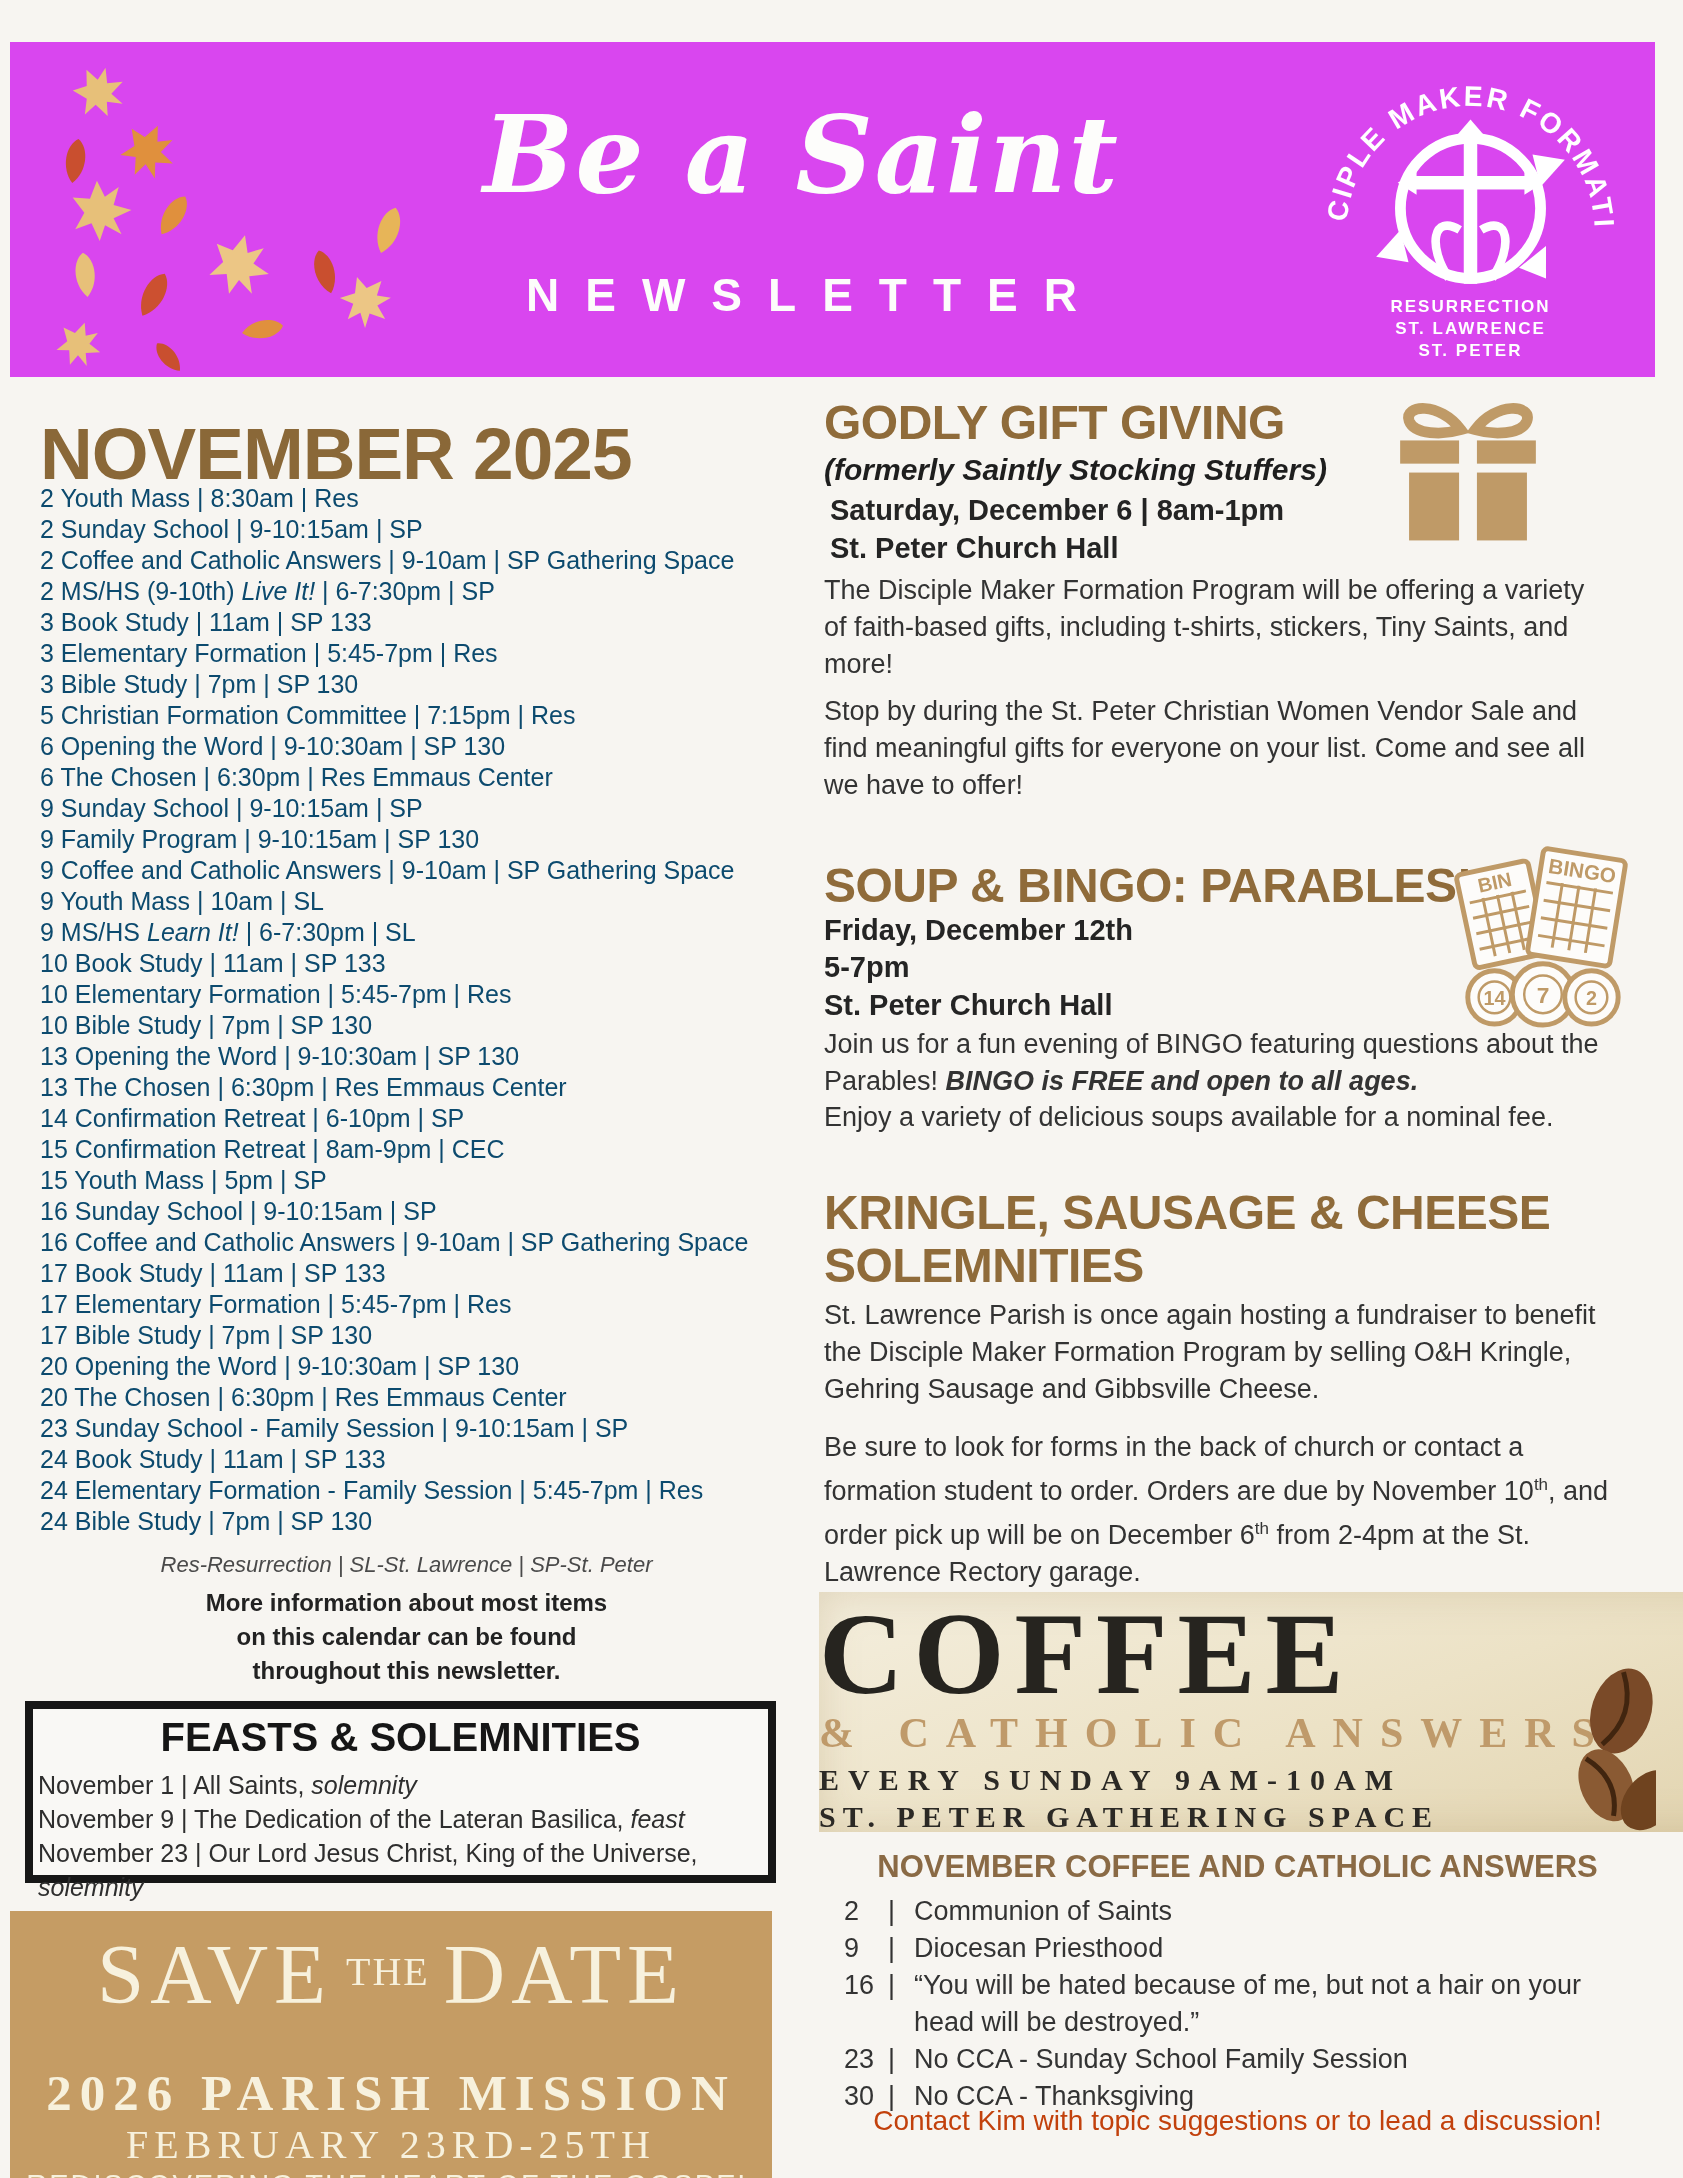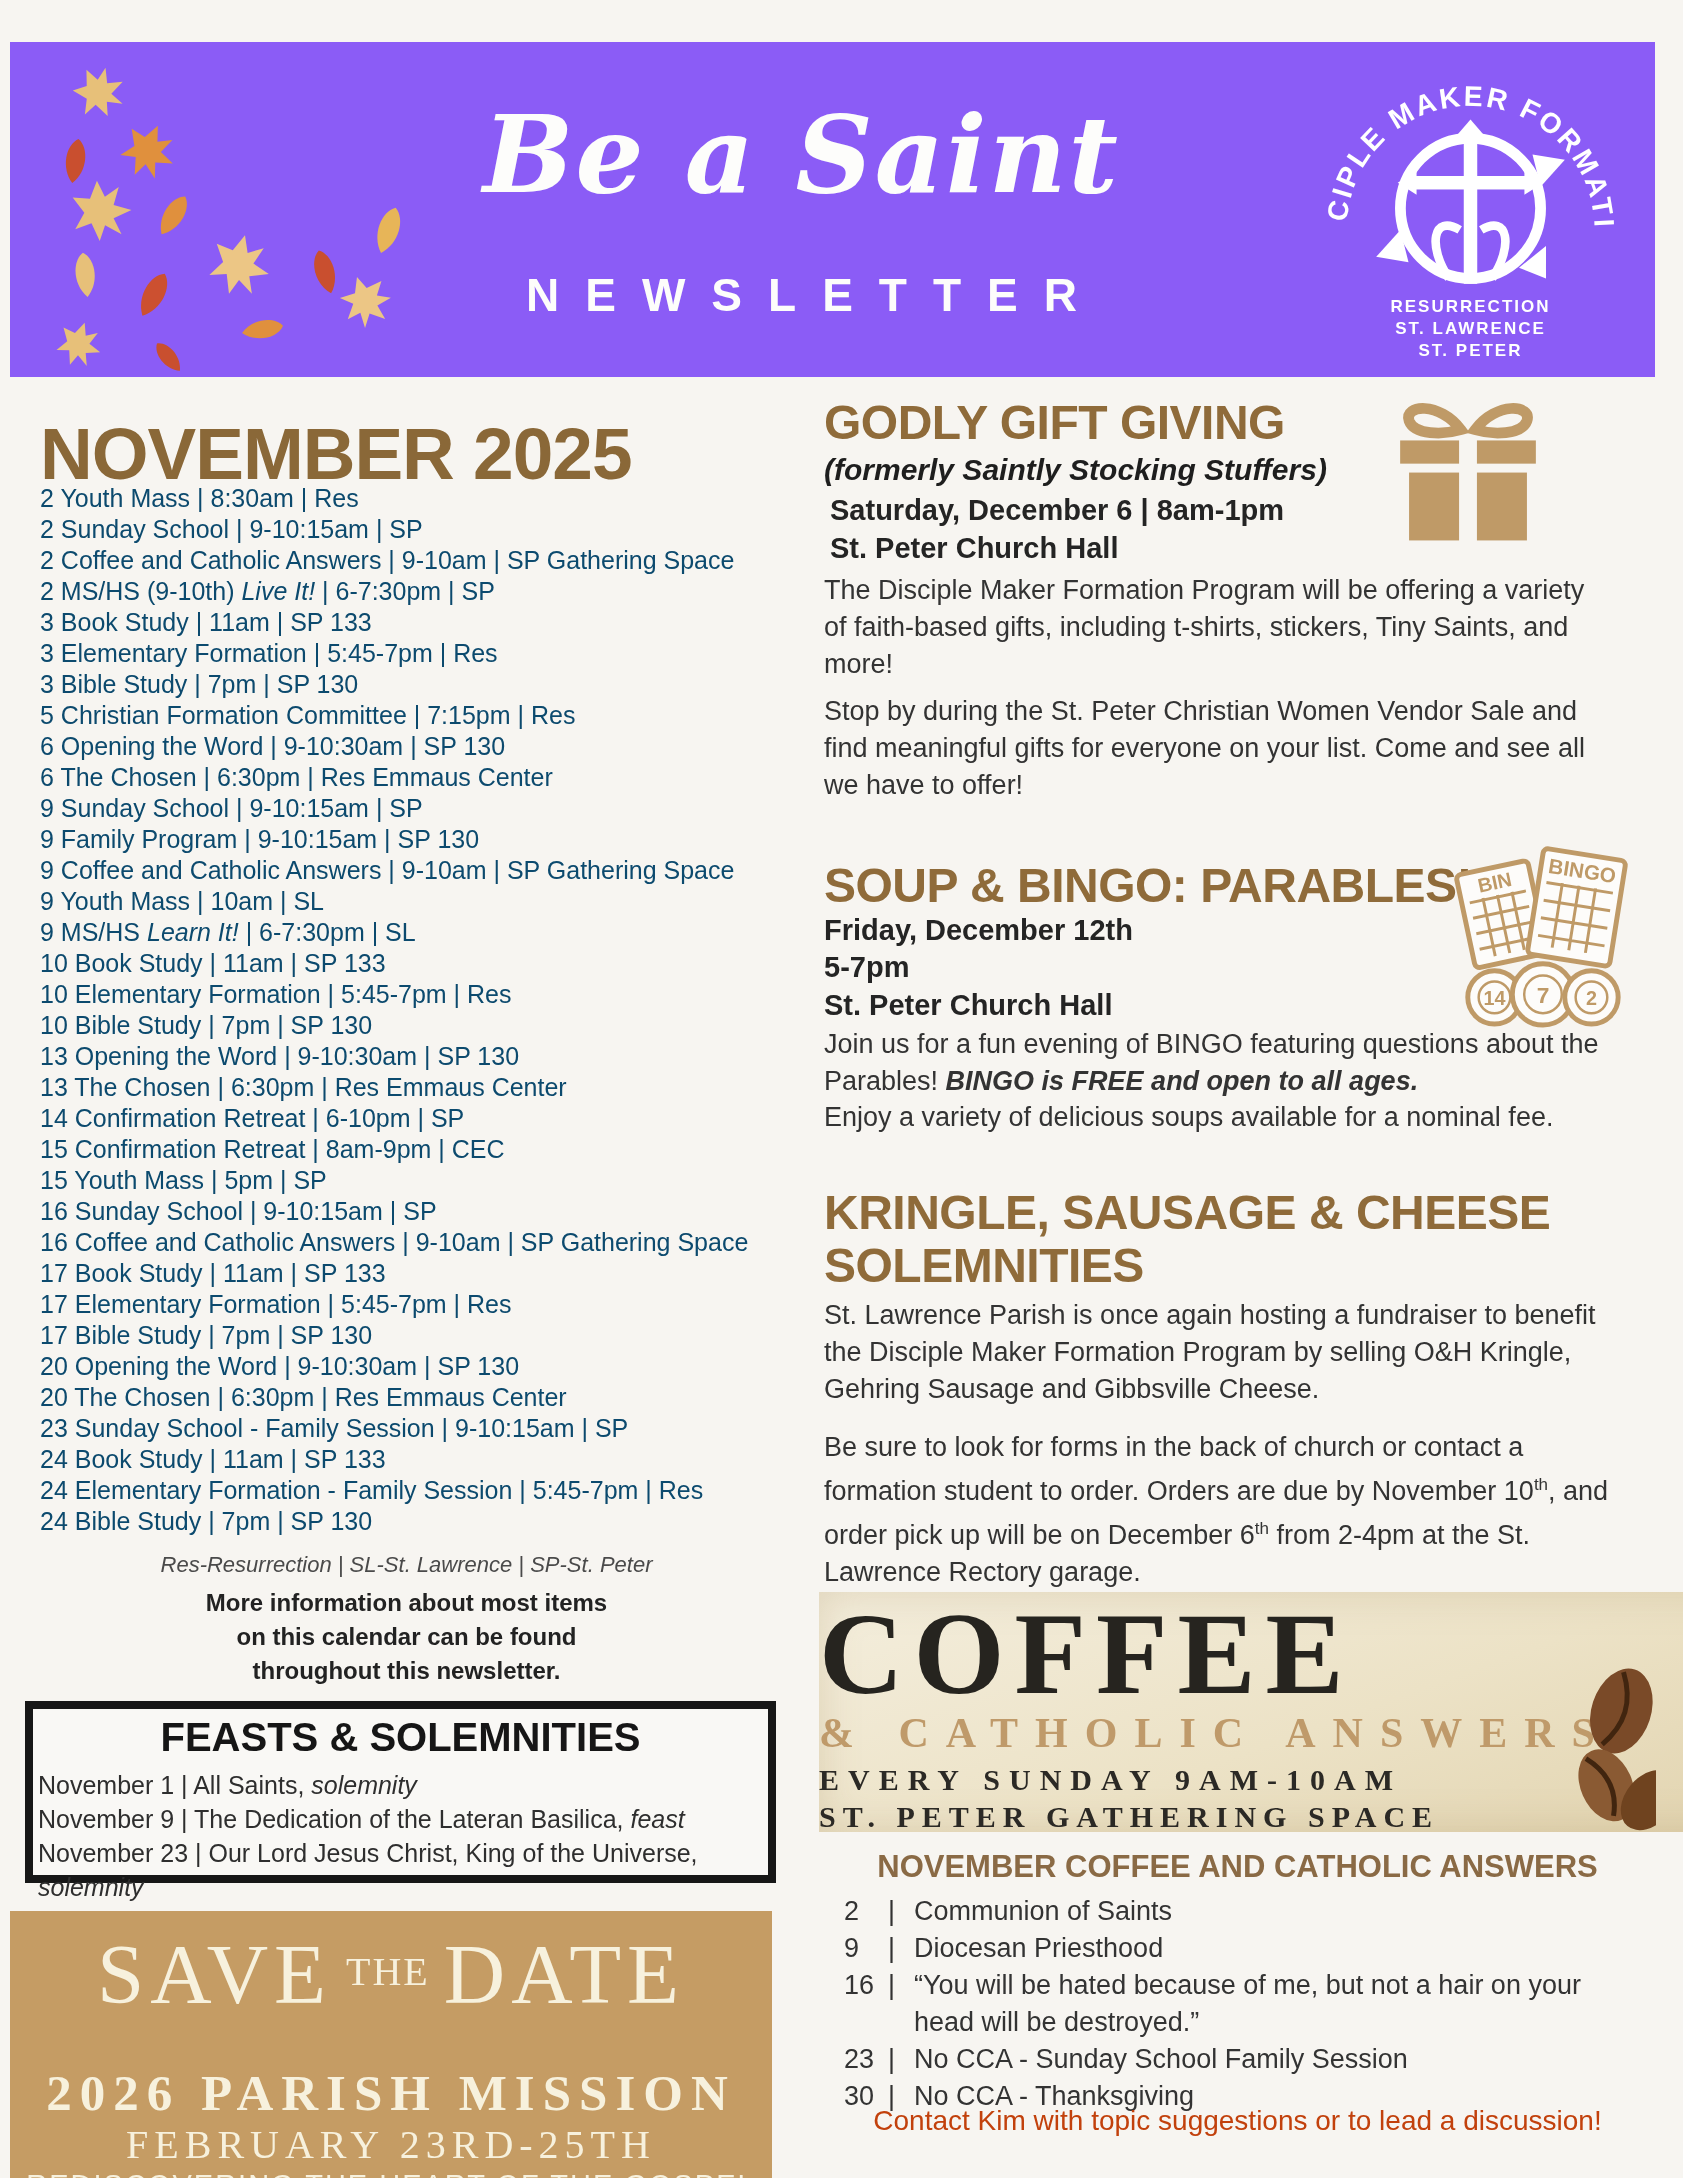--- a/index.html
+++ b/index.html
@@ -1,21 +1,21 @@
 <!DOCTYPE html>
 <html><head>
 <meta charset="utf-8">
 <style>
   html,body{margin:0;padding:0;background:#e8e6e2;}
   .page{position:relative;width:1683px;height:2178px;background:#f7f5f1;overflow:hidden;
         font-family:"Liberation Sans",sans-serif;color:#332f2b;}
   .abs{position:absolute;}
 
   
-  .masthead{position:absolute;left:10px;top:42px;width:1645px;height:335px;background:#8b5cf6;}
+  .masthead{position:absolute;left:10px;top:42px;width:1645px;height:335px;background:#d946ef;}
   .script-title{position:absolute;left:465px;top:50px;width:653px;text-align:center;
     font-family:"DejaVu Serif",serif;font-style:italic;font-weight:bold;
     font-size:107px;color:#fdfdfb;letter-spacing:2px;}
   .news-title{position:absolute;left:465px;top:226px;width:653px;text-align:center;
     font-size:46px;font-weight:bold;color:#fdfdfb;letter-spacing:26px;text-indent:26px;}
   .logo-wrap{position:absolute;left:1297px;top:10px;width:327px;height:317px;}
   .logo-lines{position:absolute;left:0;top:244px;width:327px;text-align:center;
     color:#fff;font-weight:bold;font-size:17px;letter-spacing:2px;line-height:22px;}
 
   

